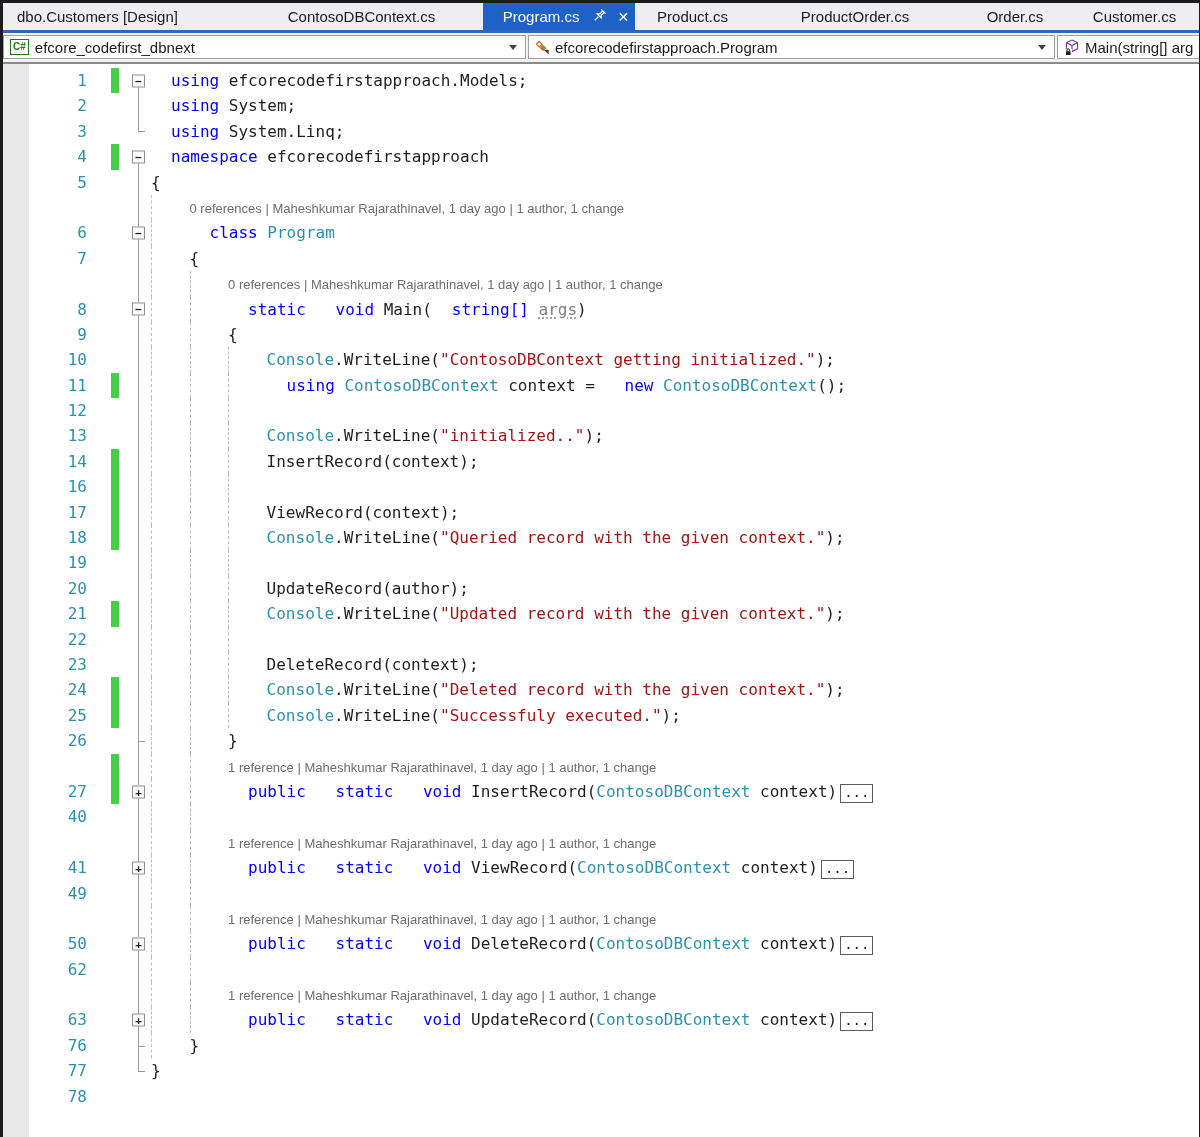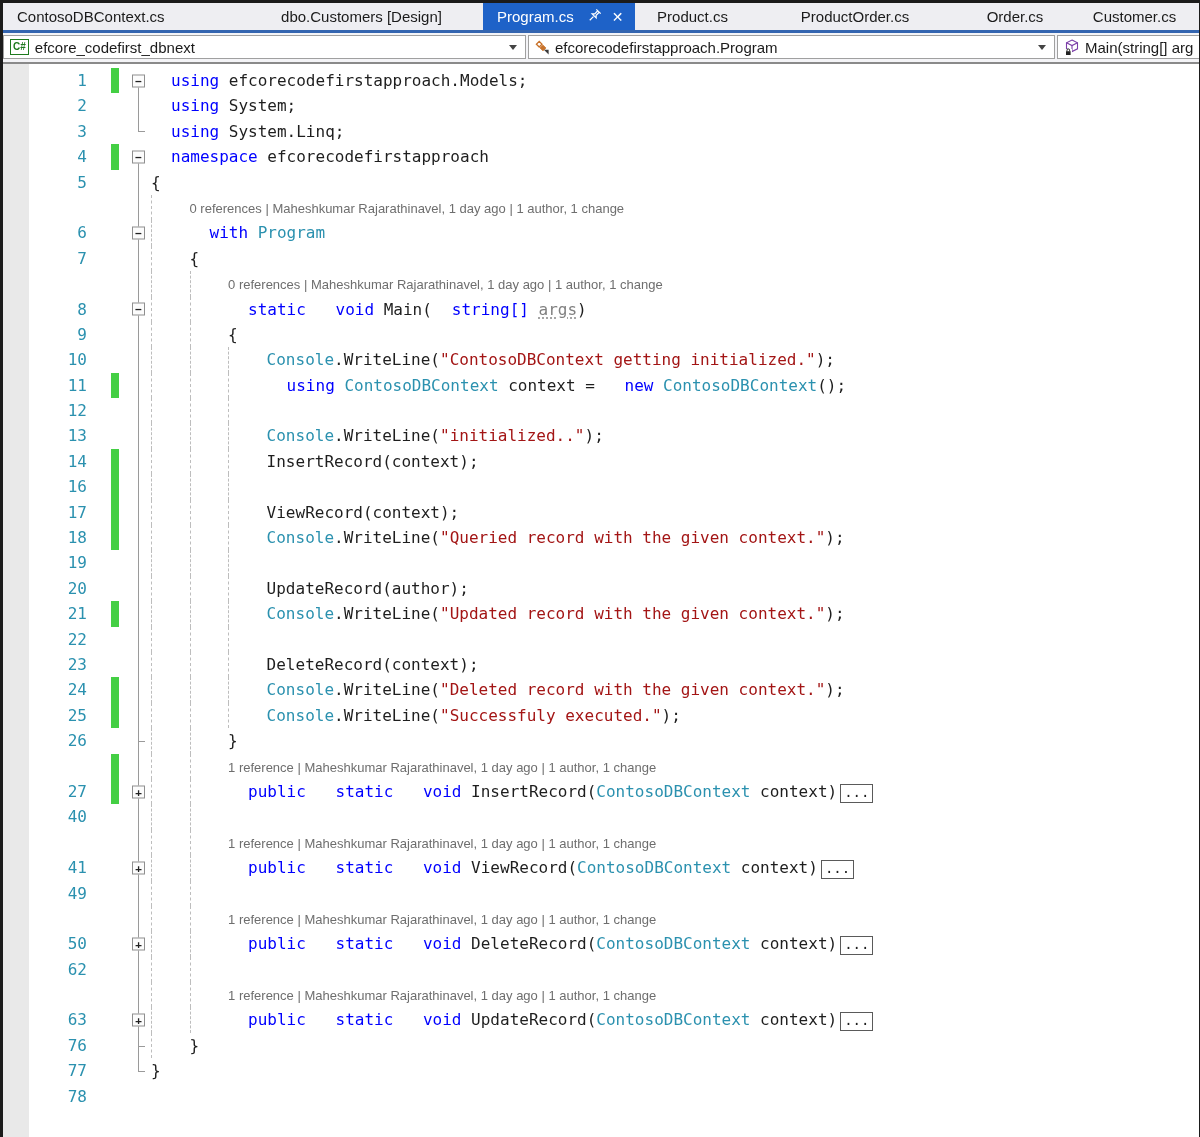--- a/index.html
+++ b/index.html
@@ -24,21 +24,21 @@
   }
   .tab:nth-child(1){ width:237px; justify-content:flex-start; padding-left:14px; }
   .tab:nth-child(2){ width:243px; }
   .tab:nth-child(3){ width:152px; }
   .tab:nth-child(4){ width:115px; }
   .tab:nth-child(5){ width:210px;text-align:center; }
   .tab:nth-child(6){ width:110px; }
   .tab:nth-child(7){ flex:1; }
   .tab.active {
     background:var(--accent,#1e62c8); color:#ffffff;
-    justify-content:flex-start; padding-left:14px;
+    justify-content:center; padding-left:14px;
   }
   .tab .ticons { display:flex; align-items:center; gap:10px; margin-left:14px; }
   .tab .closex { font-size:14px; line-height:14px; color:#fff; }
   
   .navbar {
     height:31px; background:#f4f4f7; display:flex; align-items:stretch;
     border-bottom:2px solid #8a8a8a; padding:2px 0 3px 0;
   }
   .combo {
     background:#ffffff; border:1px solid #a0a0a0; display:flex; align-items:center;
@@ -102,24 +102,24 @@
     vertical-align:baseline;
   }
 </style>
 </head>
 <body>
 
 <div class="window">
 
   <div class="tabbar" id="tabbar">
       <div class="tab">
+        <span>dbo.Customers [Design]</span>
+      </div>
+      <div class="tab">
         <span>ContosoDBContext.cs</span>
-      </div>
-      <div class="tab">
-        <span>dbo.Customers [Design]</span>
       </div>
       <div class="tab active">
         <span>Program.cs</span>
         <span class="ticons">
           <span><svg width="14" height="14" viewBox="0 0 16 16">
               <path d="M9.5 1.5 L14.5 6.5 M11.2 3.2 L7.7 6.7 L4.7 6.7 L9.3 11.3 L9.3 8.3 L12.8 4.8 M6.2 9.8 L2 14" stroke="#fff" stroke-width="1.4" fill="none"></path>
             </svg></span>
           <span class="closex">✕</span>
         </span>
       </div>
@@ -233,21 +233,21 @@
           <div class="code" style="padding-left: 4ch;"><i class="guide" style="left: 0ch;"></i><span class="lens">0 references | Maheshkumar Rajarathinavel, 1 day ago | 1 author, 1 change</span></div>
         </div>
         <div class="row">
           <div class="ln">6</div>
           <div class="chg"></div>
           <div class="fold">
             <i class="flt"></i>
             <i class="flb"></i>
             <i class="fbox">−</i>
           </div>
-          <div class="code" style="padding-left: 4ch;"><i class="guide" style="left: 0ch;"></i><span class="tk-kw">with</span><span class="tk-pl"> </span><span class="tk-ty">Program</span></div>
+          <div class="code" style="padding-left: 4ch;"><i class="guide" style="left: 0ch;"></i><span class="tk-kw">class</span><span class="tk-pl"> </span><span class="tk-ty">Program</span></div>
         </div>
         <div class="row">
           <div class="ln">7</div>
           <div class="chg"></div>
           <div class="fold">
             <i class="flt"></i>
             <i class="flb"></i>
           </div>
           <div class="code" style="padding-left: 4ch;"><i class="guide" style="left: 0ch;"></i><span class="tk-pl">{</span></div>
         </div>

